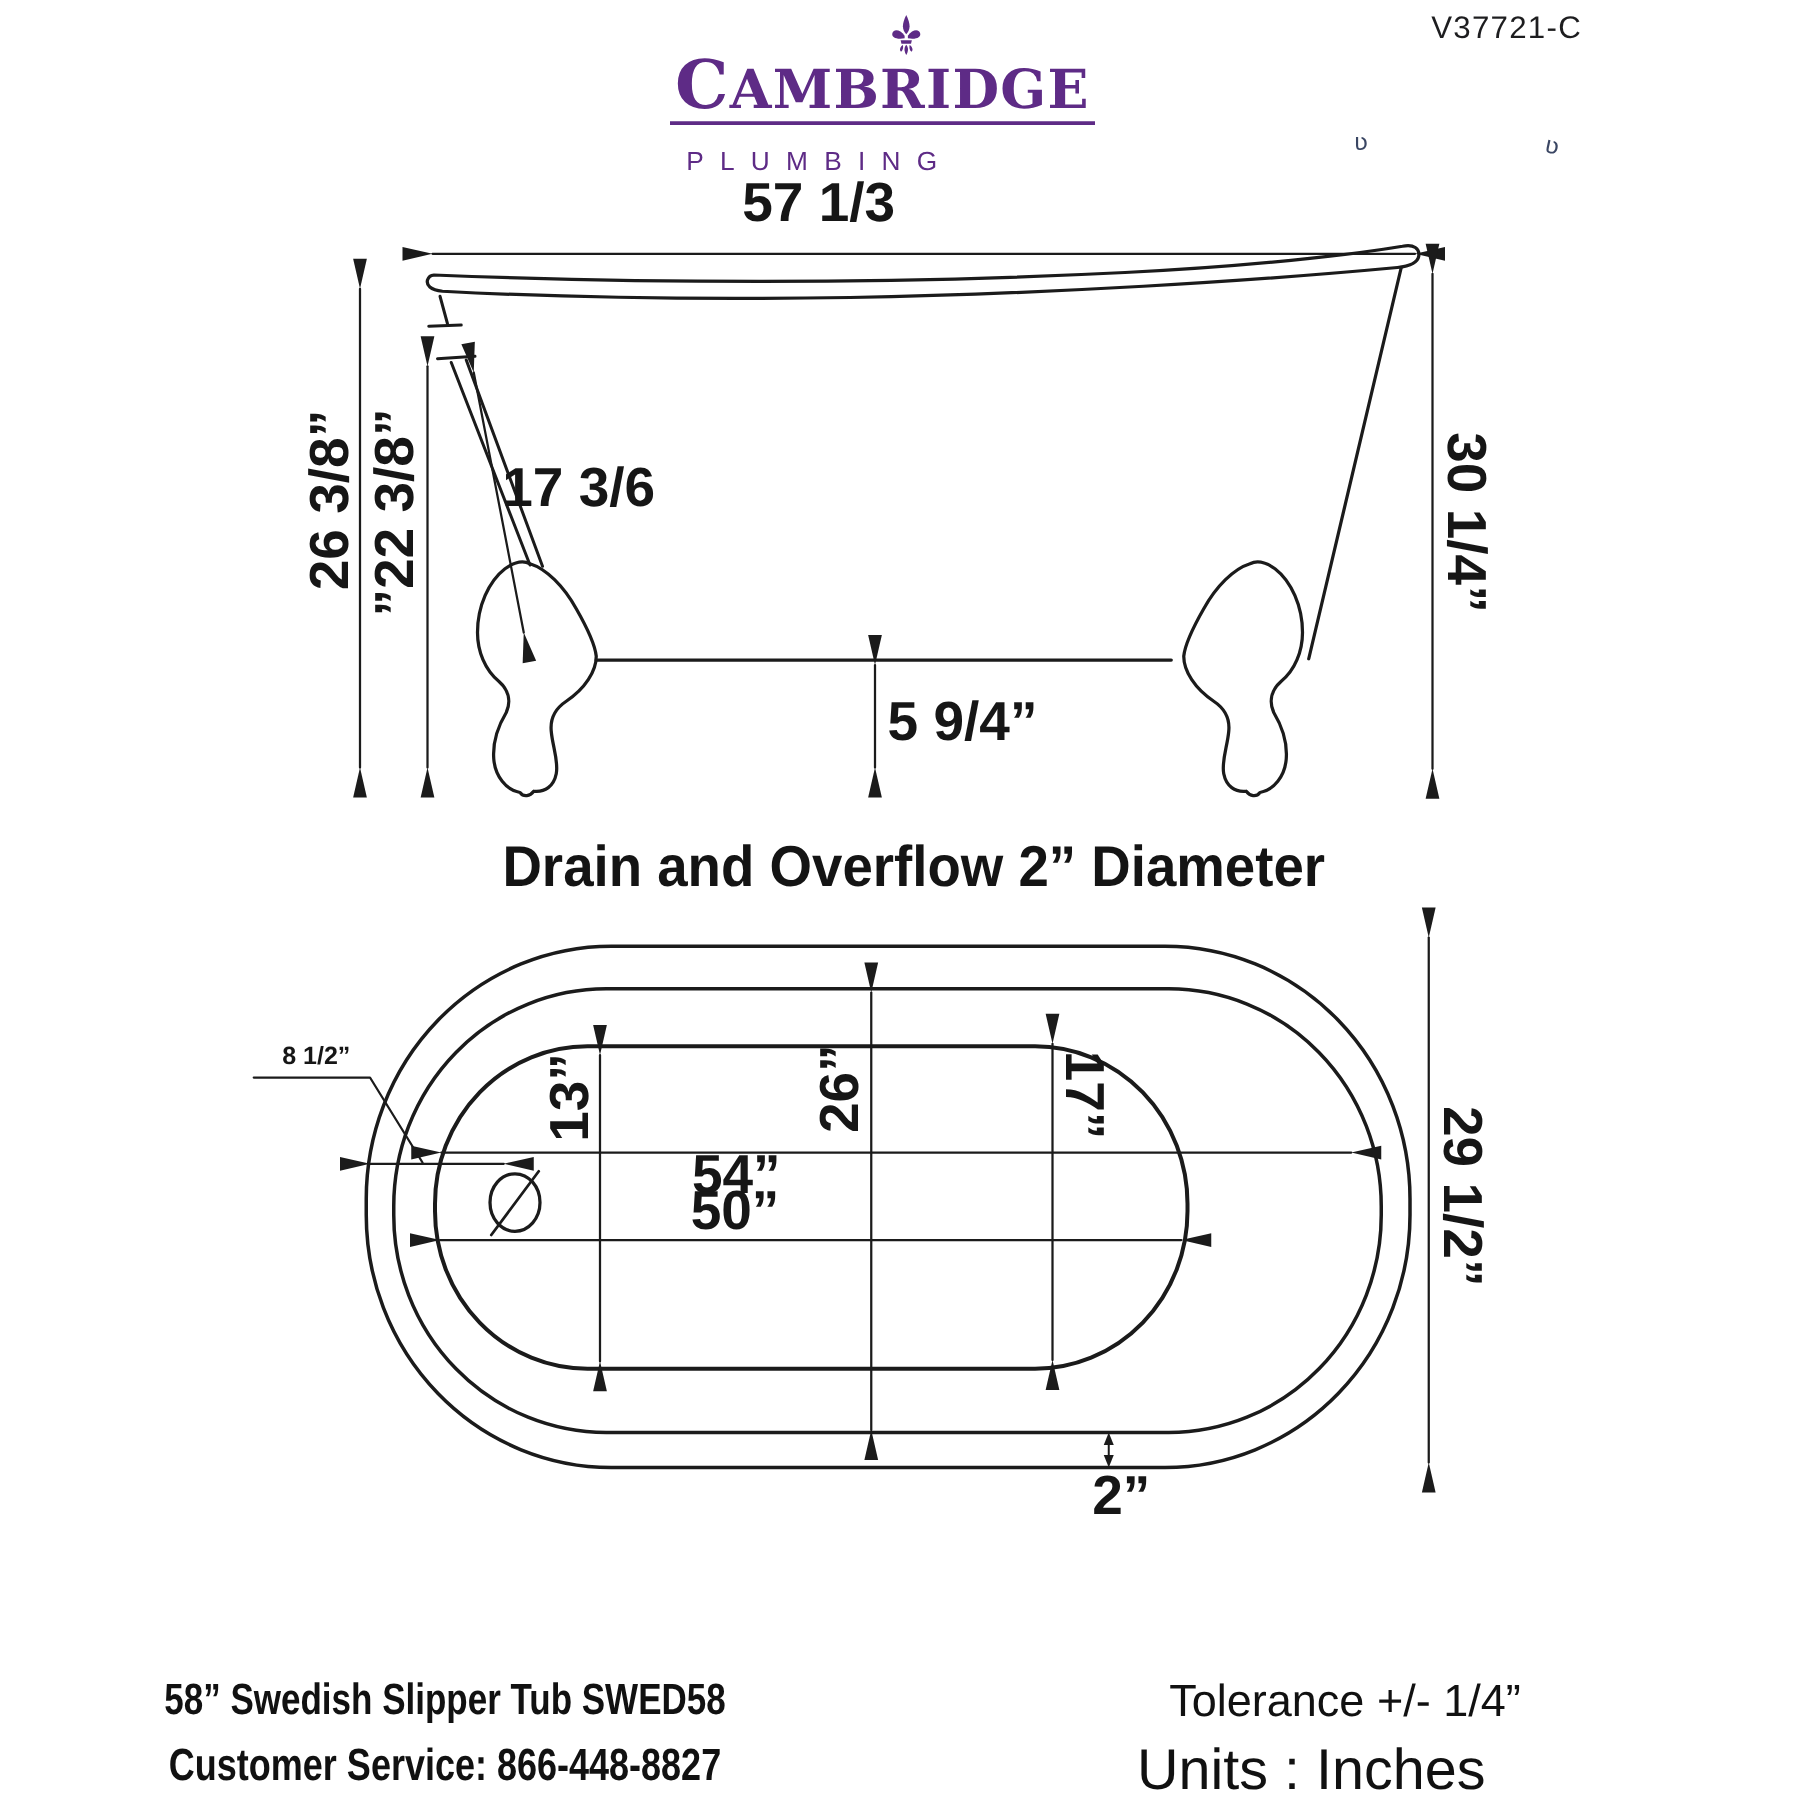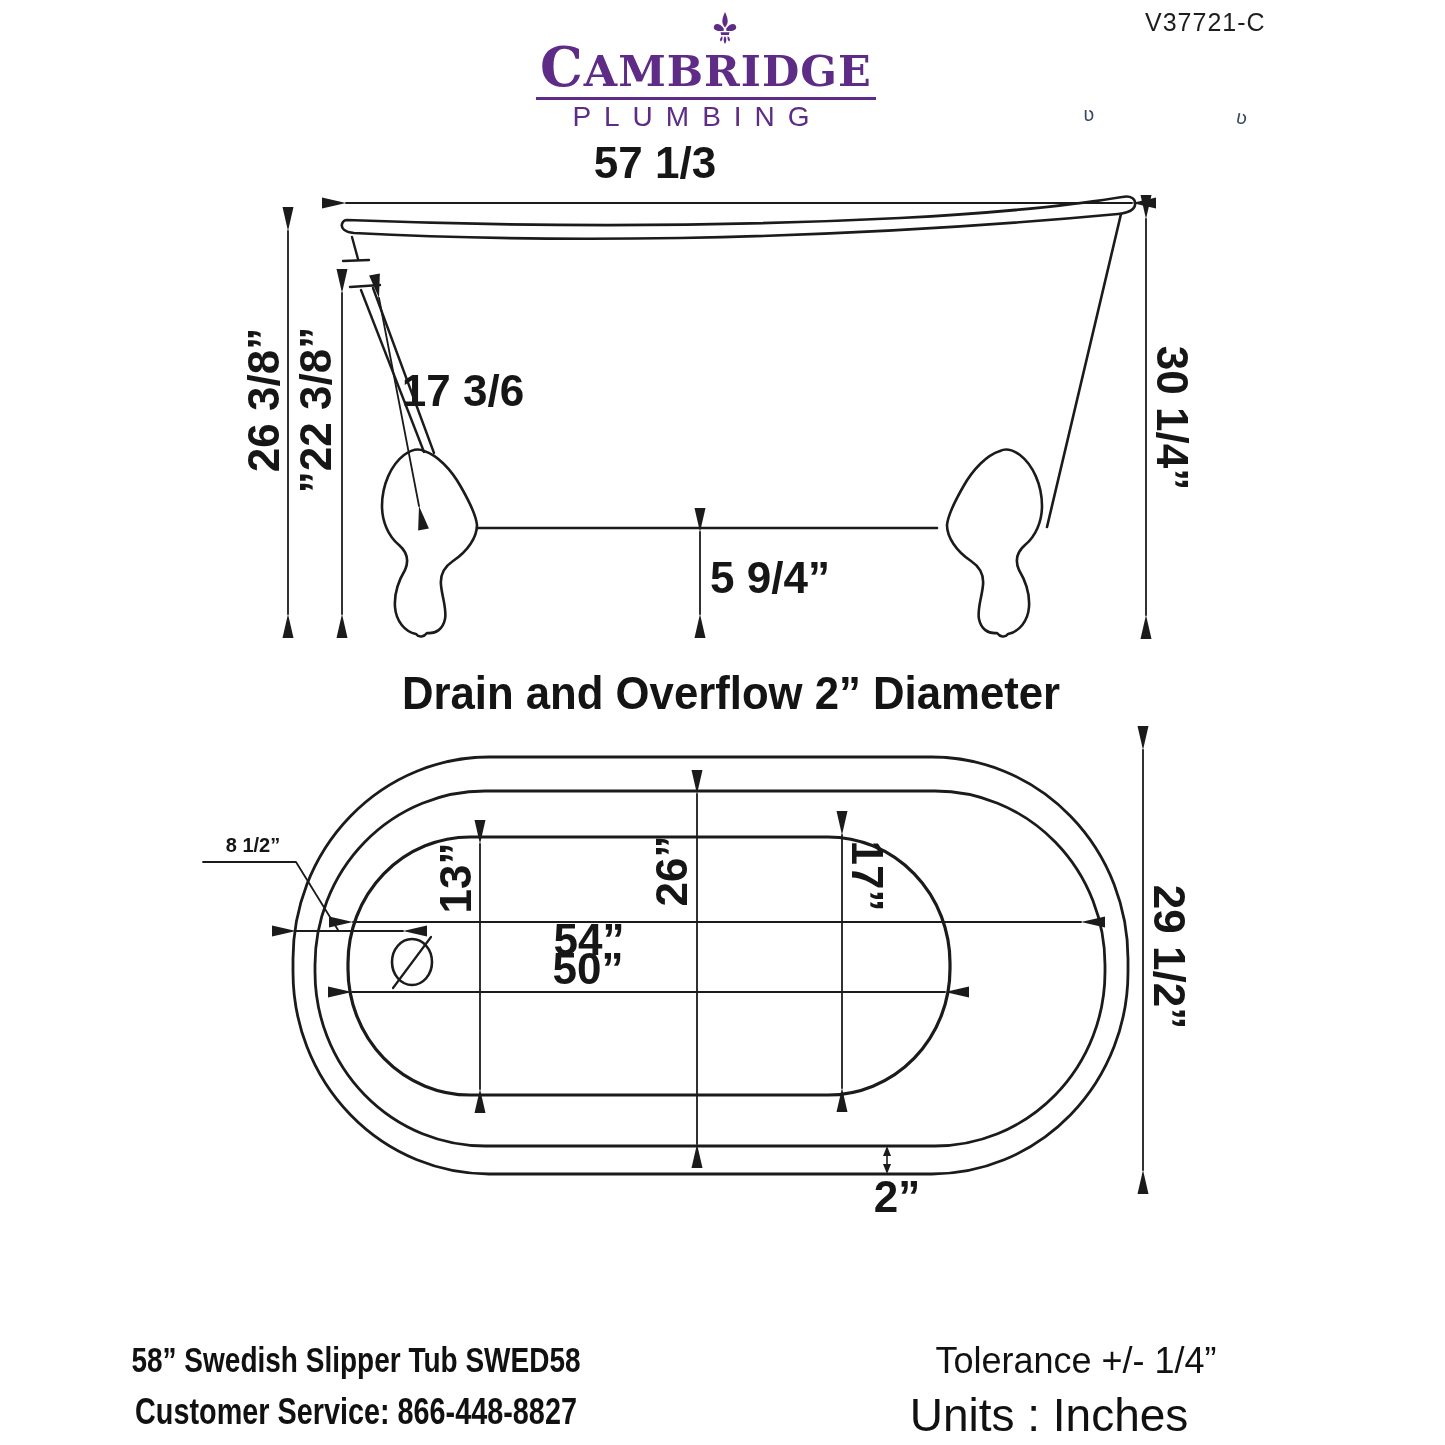--- a/index.html
+++ b/index.html
@@ -16,31 +16,31 @@
     transform:translate(-50%,-50%);line-height:1;
   }
   .dim.small{font-size:20px;}
   .dim.ccw{transform:translate(-50%,-50%) rotate(-90deg);}
   .dim.cw{transform:translate(-50%,-50%) rotate(90deg);}
   .caption{
     position:absolute;white-space:nowrap;font-weight:700;font-size:46px;
     transform:translate(-50%,-50%) scaleX(0.95);line-height:1;color:#141414;
   }
   
-  .logo{position:absolute;left:536px;top:10px;width:310px;text-align:center;}
+  .logo{position:absolute;left:536px;top:10px;width:310px;text-align:left;}
   .logo .fleur{position:absolute;left:176px;top:2px;width:26px;height:32px;}
   .logo .word{
     display:inline-block;margin-top:30px;font-family:"DejaVu Serif",serif;font-weight:700;
     font-size:43px;line-height:1.05;color:#5e2b86;letter-spacing:1px;
     border-bottom:3px solid #5e2b86;padding:0 4px 1px 4px;
   }
   .logo .word .bigc{font-size:125%;}
   .logo .sub{
-    display:block;margin-top:1px;font-family:"Liberation Sans",sans-serif;
-    font-size:28px;font-weight:400;color:#5e2b86;letter-spacing:13px;text-indent:13px;
+    display:block;margin-top:18px;font-family:"Liberation Sans",sans-serif;
+    font-size:21px;font-weight:400;color:#5e2b86;letter-spacing:13px;text-indent:13px;
   }
   .partno{position:absolute;left:1145px;top:8px;font-size:25px;font-weight:400;color:#1d1d1f;letter-spacing:1px;}
   .hook{position:absolute;font-family:"DejaVu Sans",sans-serif;font-size:19px;color:#3a4663;}
   .hook.h2{transform:rotate(12deg);}
   
   .footer-left{position:absolute;left:356px;text-align:center;font-weight:700;color:#111;
     transform:translate(-50%,-50%) scaleX(0.80);}
   .fl1{top:1360px;font-size:35px;}
   .fl2{top:1412px;font-size:36px;}
   .footer-right{position:absolute;font-weight:400;color:#111;transform:translate(-50%,-50%);}

